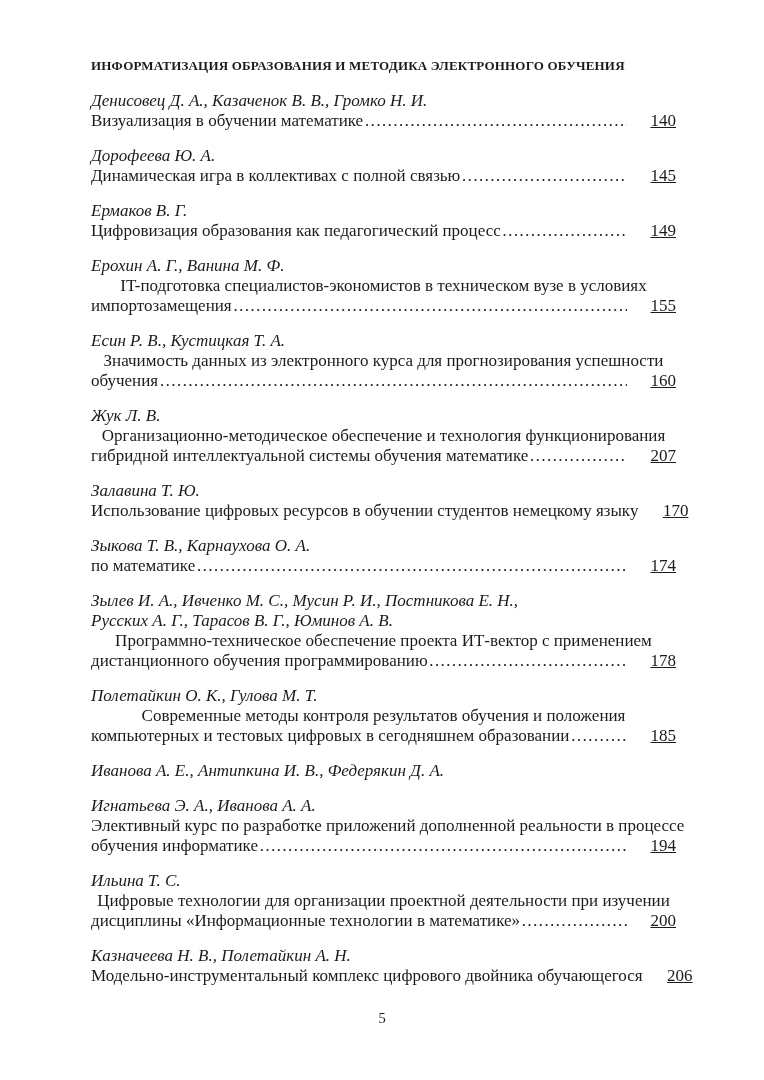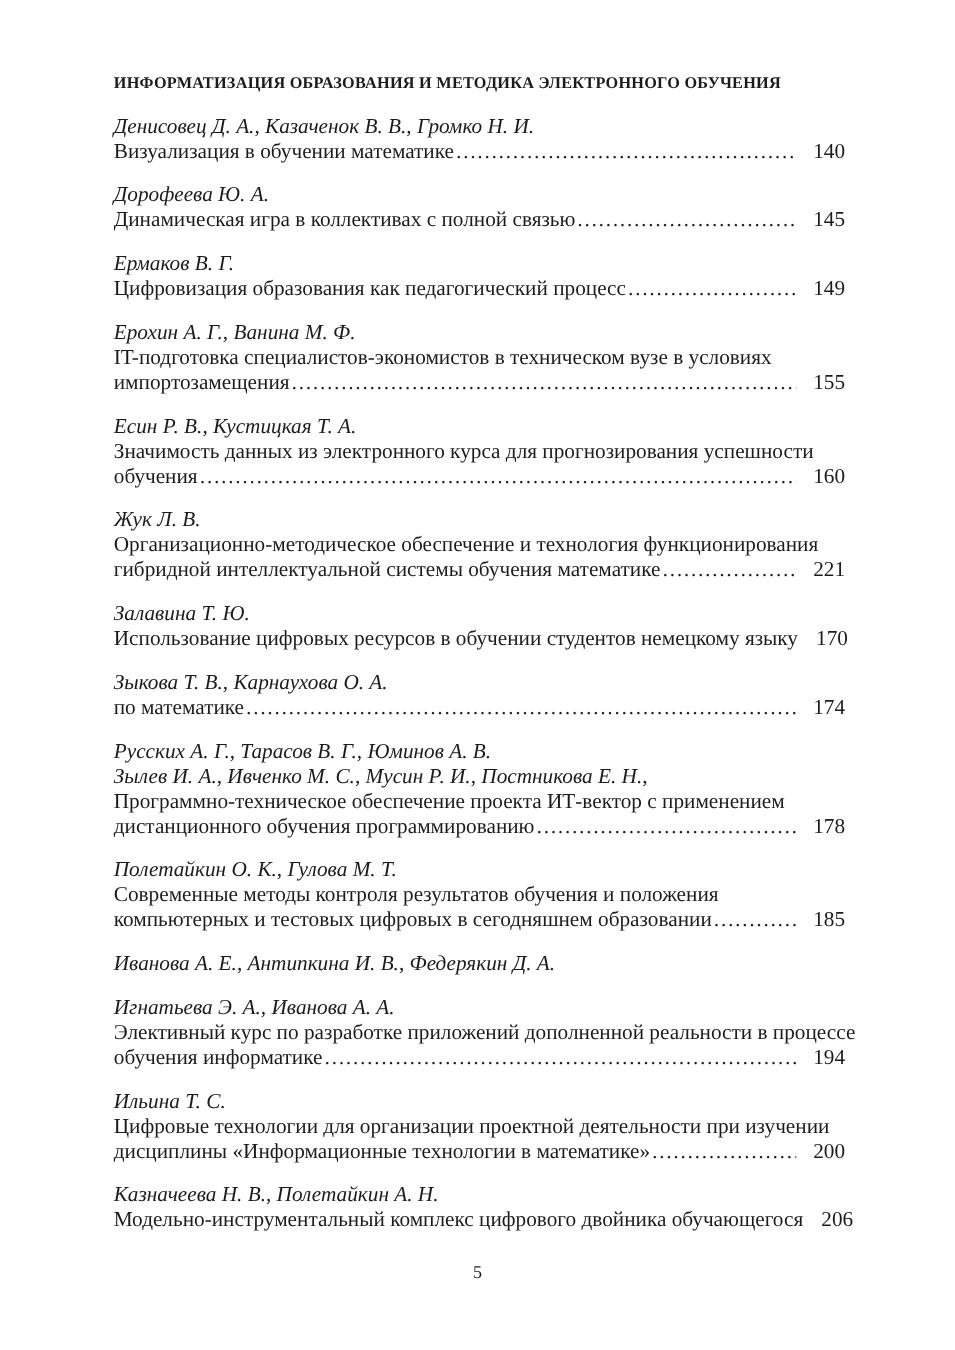--- a/index.html
+++ b/index.html
@@ -33,43 +33,45 @@
     margin-top: 15px;
     font-size: 17px;
     line-height: 20px;
   }
   .author-line {
     font-style: italic;
     white-space: nowrap;
   }
   .title-line {
     white-space: nowrap;
+    text-align: center;
   }
   .leader-row {
     display: flex;
     align-items: flex-end;
   }
   .leader-text {
     white-space: nowrap;
   }
   .dots {
     flex: 1 1 auto;
     overflow: hidden;
     white-space: nowrap;
     margin-left: 1px;
   }
   .dots::after {
     content: "\2026\2026\2026\2026\2026\2026\2026\2026\2026\2026\2026\2026\2026\2026\2026\2026\2026\2026\2026\2026\2026\2026\2026\2026\2026\2026\2026\2026\2026\2026\2026\2026\2026\2026\2026\2026\2026\2026\2026\2026";
   }
   .pagenum {
     flex: 0 0 auto;
     min-width: 30px;
-    margin-left: 9px;
+    margin-left: 19px;
     text-align: right;
     white-space: nowrap;
+    text-decoration: underline;
   }
   .doc-footer {
     position: absolute;
     left: 0;
     top: 1010px;
     width: 764px;
     text-align: center;
     font-size: 14.5px;
   }
 </style>
@@ -147,21 +149,21 @@
   <div class="entry">
     <div class="entry-authors">
           <div class="author-line">Жук Л. В.</div>
         </div>
     <div class="entry-titles">
           <div class="title-line">Организационно-методическое обеспечение и технология функционирования</div>
         </div>
     <div class="leader-row">
       <span class="leader-text">гибридной интеллектуальной системы обучения математике</span>
       <span class="dots"></span>
-      <span class="pagenum">221</span>
+      <span class="pagenum">207</span>
     </div>
   </div>
 
   <div class="entry">
     <div class="entry-authors">
           <div class="author-line">Залавина Т. Ю.</div>
         </div>
     <div class="entry-titles"></div>
     <div class="leader-row">
       <span class="leader-text">Использование цифровых ресурсов в обучении студентов немецкому языку</span>
@@ -176,22 +178,22 @@
         </div>
     <div class="leader-row">
       <span class="leader-text">по математике</span>
       <span class="dots"></span>
       <span class="pagenum">174</span>
     </div>
   </div>
 
   <div class="entry">
     <div class="entry-authors">
+          <div class="author-line">Зылев И. А., Ивченко М. С., Мусин Р. И., Постникова Е. Н.,</div>
           <div class="author-line">Русских А. Г., Тарасов В. Г., Юминов А. В.</div>
-          <div class="author-line">Зылев И. А., Ивченко М. С., Мусин Р. И., Постникова Е. Н.,</div>
         </div>
     <div class="entry-titles">
           <div class="title-line">Программно-техническое обеспечение проекта ИТ-вектор с применением</div>
         </div>
     <div class="leader-row">
       <span class="leader-text">дистанционного обучения программированию</span>
       <span class="dots"></span>
       <span class="pagenum">178</span>
     </div>
   </div>

